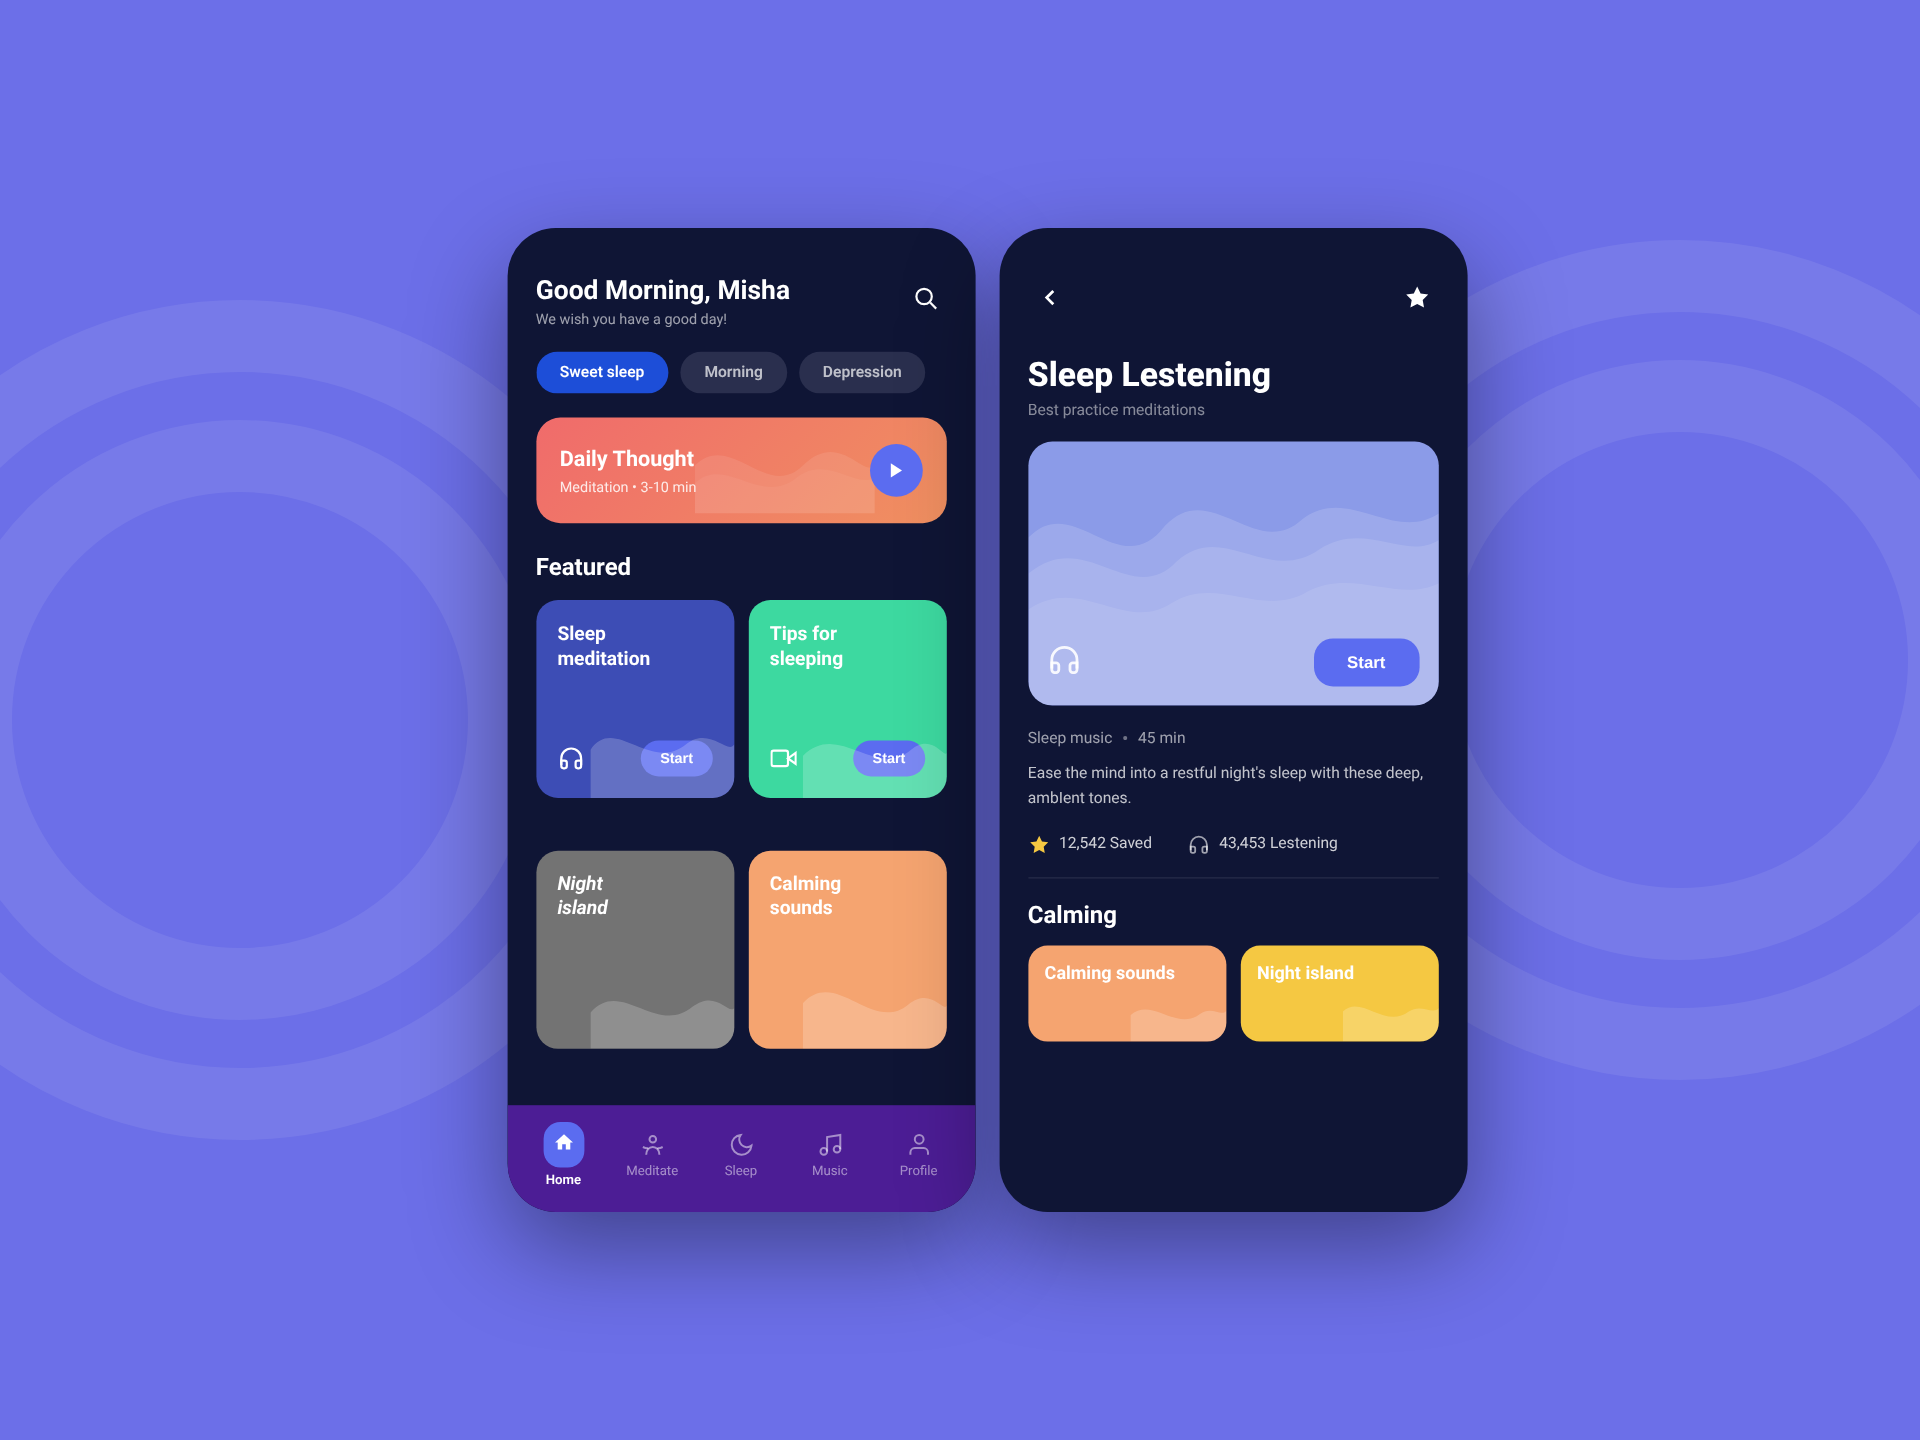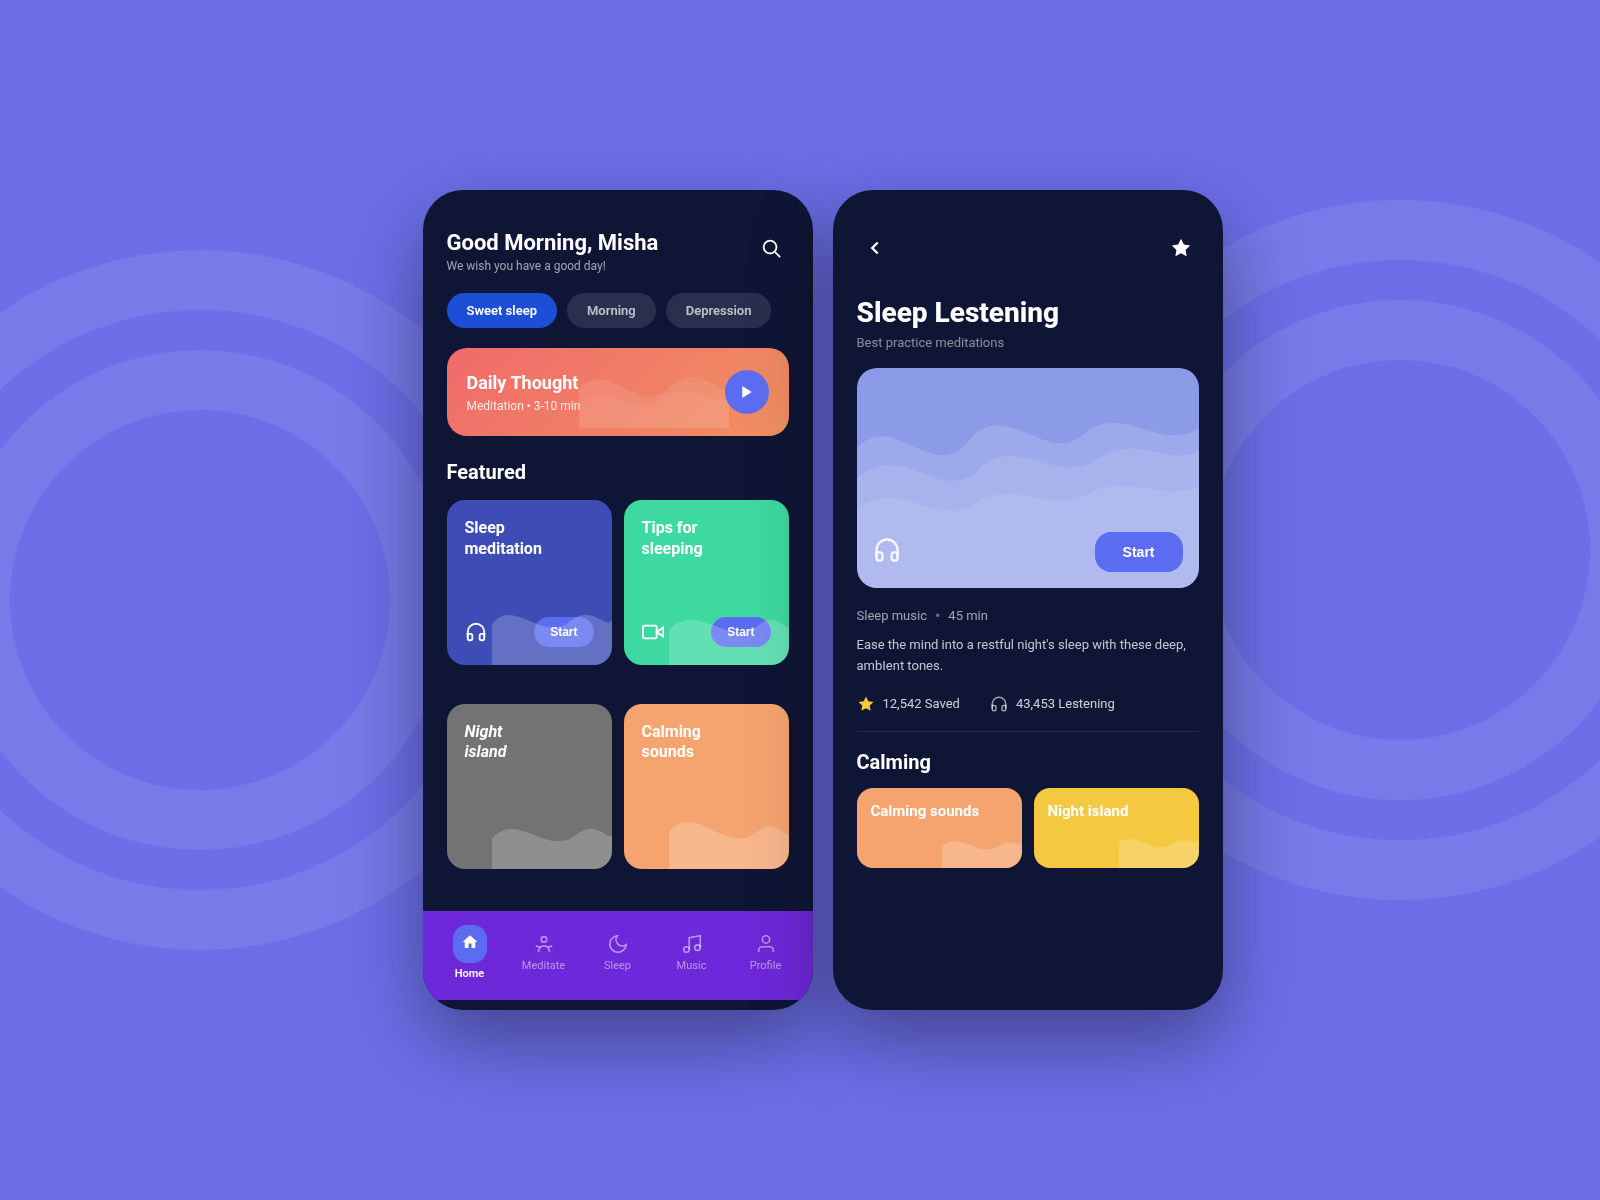--- a/index.html
+++ b/index.html
@@ -203,22 +203,22 @@
       height: 80px;
       opacity: 0.2;
     }
 
     
     .bottom-nav {
       display: flex;
       justify-content: space-around;
       align-items: center;
       padding: 14px 10px 20px;
-      background: #6d28d9;
-      margin: 10px -24px;
+      background: #4c1d95;
+      margin: 0 -24px;
       margin-top: 16px;
       text-align: center;
     }
     .nav-item {
       display: flex;
       flex-direction: column;
       align-items: center;
       gap: 4px;
       cursor: pointer;
       min-width: 50px;

